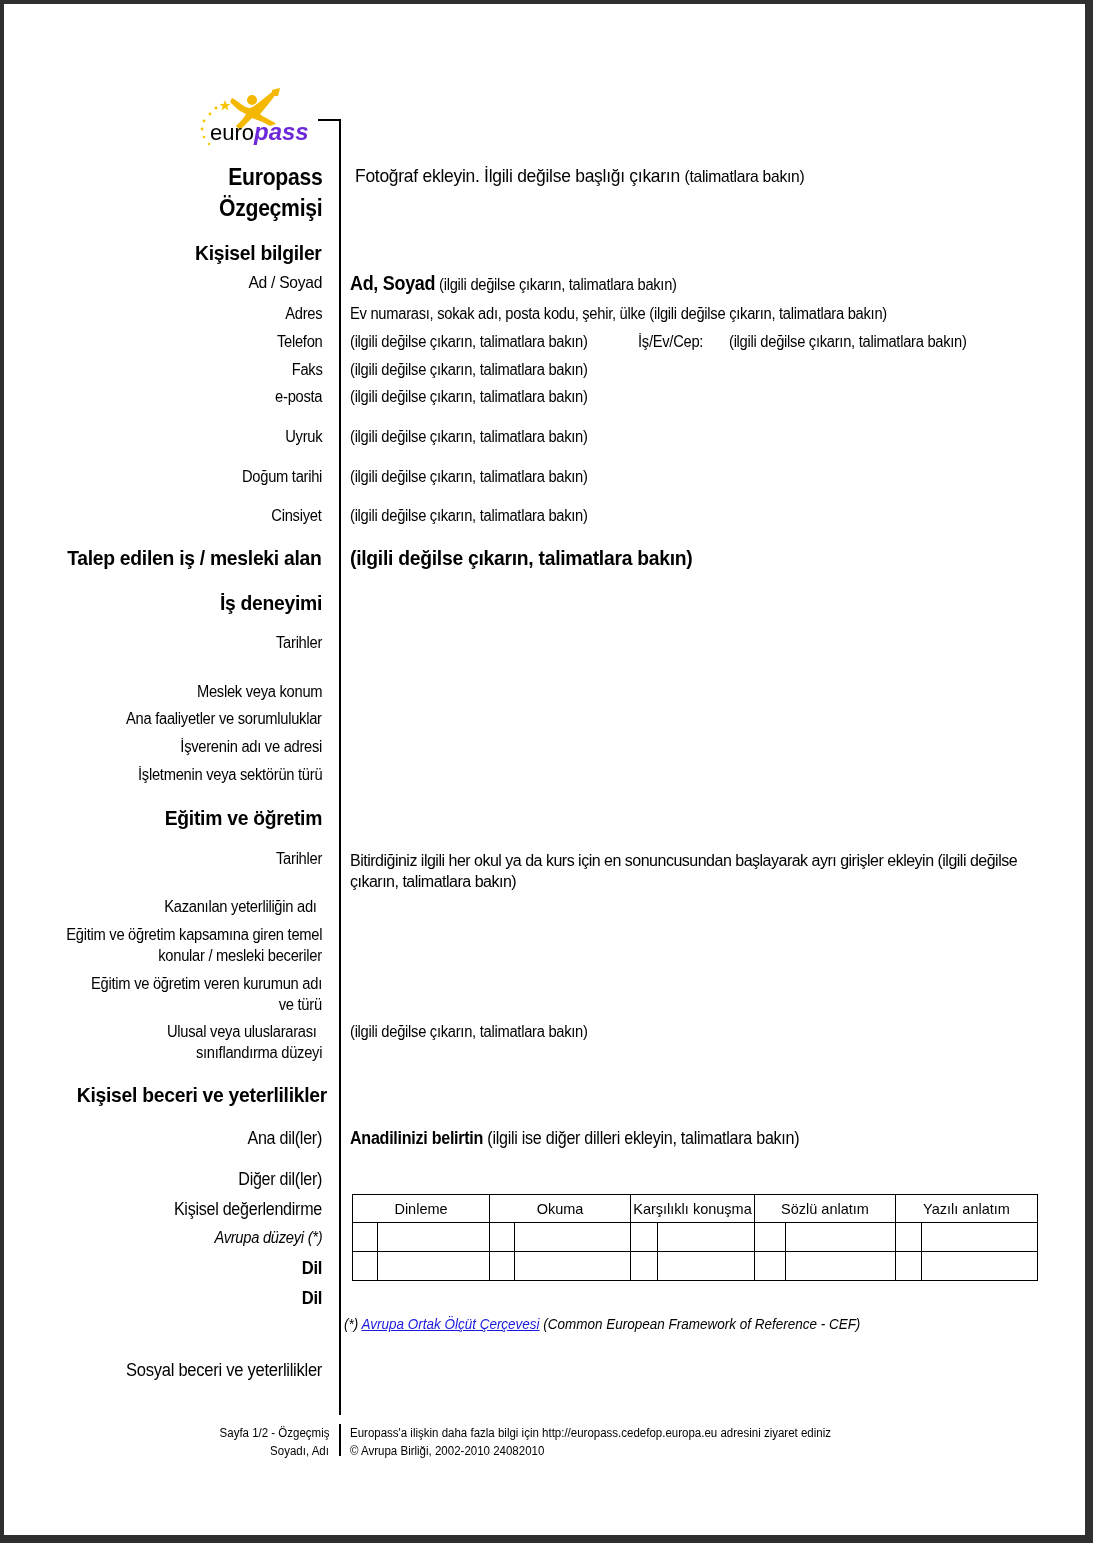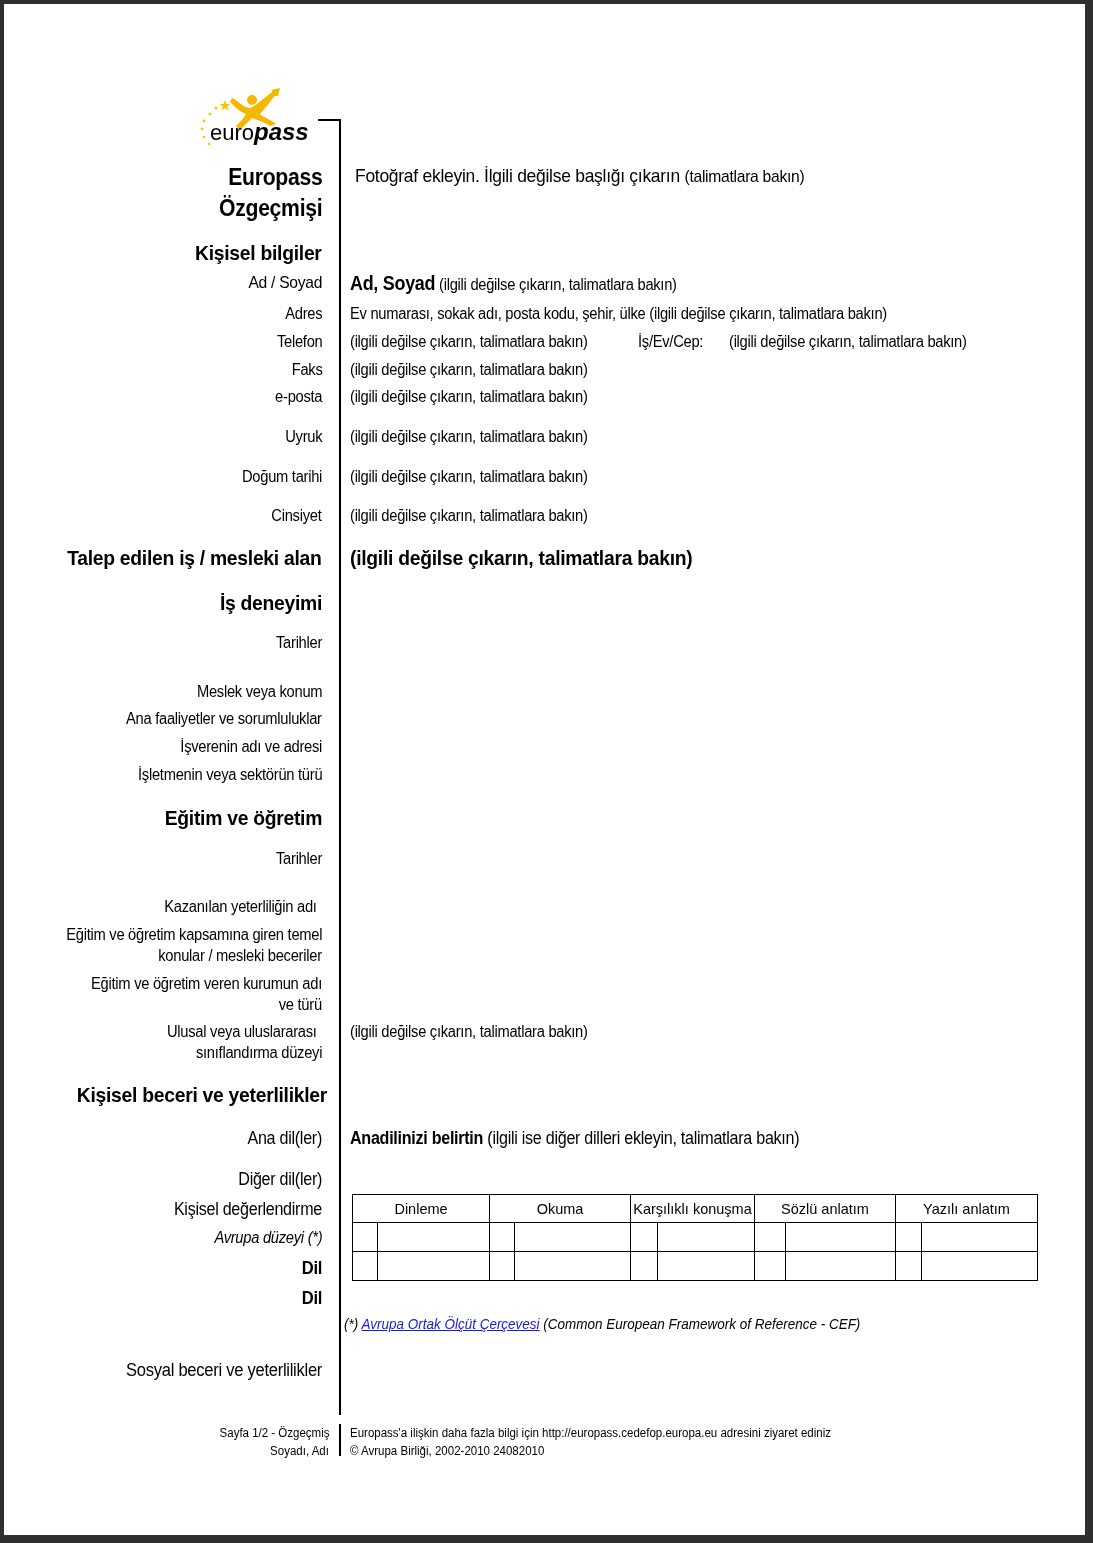--- a/index.html
+++ b/index.html
@@ -43,21 +43,21 @@
           <circle cx="12" cy="51" r="1.3"></circle>
           <circle cx="17" cy="58" r="1.3"></circle>
         <polygon points="33,14 34.5,18 38.5,18 35.3,20.5 36.5,24.5 33,22 29.5,24.5 30.7,20.5 27.5,18 31.5,18"></polygon>
       </g>
       <path d="M40 12 C48 16 52 22 58 22 C64 20 72 12 80 6 L84 8 C78 16 72 24 68 28 C72 32 80 34 84 38 L78 40 C72 36 66 34 60 32 C56 36 52 40 48 44 L44 40 C48 36 52 32 54 28 C48 26 42 20 38 16 Z" fill="#f5b800"></path>
       <circle cx="60" cy="14" r="5" fill="#f5b800"></circle>
       <polygon points="80,4 88,2 86,10 80,10" fill="#f5b800"></polygon>
 
     </svg>
     <span class="abs" style="left:18px; top:34px; font-size:22px; color:#000000;">euro</span>
-    <span class="abs" style="left:62px; top:32px; font-size:24px; font-weight:bold; font-style:italic; color:#000000;">pass</span>
+    <span class="abs" style="left:62px; top:32px; font-size:24px; font-weight:bold; font-style:italic; color:#6d28d9;">pass</span>
   </div>
 
   <div class="hline" style="left:314px; top:115px; width:22px;"></div>
   <div class="vline" style="top:115px; height:1296px;"></div>
 
   <div class="lbl head" style="top:160px; font-size:23px; font-weight:bold;">Europass</div>
   <div class="lbl head" style="top:191px; font-size:23px; font-weight:bold;">Özgeçmişi</div>
   <div class="val" style="left:351px; top:161px; font-size:19px;">
     <span>Fotoğraf ekleyin. İlgili değilse başlığı çıkarın</span>
     <span style="font-size:17px;">(talimatlara bakın)</span>
@@ -99,20 +99,21 @@
 
   <div class="lbl head" style="top:587px;">İş deneyimi</div>
   <div class="lbl" style="top:630px;">Tarihler</div>
   <div class="lbl" style="top:679px;">Meslek veya konum</div>
   <div class="lbl" style="top:706px;">Ana faaliyetler ve sorumluluklar</div>
   <div class="lbl" style="top:734px;">İşverenin adı ve adresi</div>
   <div class="lbl" style="top:762px;">İşletmenin veya sektörün türü</div>
 
   <div class="lbl head" style="top:802px;">Eğitim ve öğretim</div>
   <div class="lbl" style="top:846px;">Tarihler</div>
+  <div class="val wrap" style="top:846px; width:690px;">Bitirdiğiniz ilgili her okul ya da kurs için en sonuncusundan başlayarak ayrı girişler ekleyin (ilgili değilse çıkarın, talimatlara bakın)</div>
   <div class="lbl" style="top:894px; right:768px;">Kazanılan yeterliliğin adı</div>
   <div class="lbl" style="top:922px;">Eğitim ve öğretim kapsamına giren temel</div>
   <div class="lbl" style="top:943px;">konular / mesleki beceriler</div>
   <div class="lbl" style="top:971px;">Eğitim ve öğretim veren kurumun adı</div>
   <div class="lbl" style="top:992px;">ve türü</div>
   <div class="lbl" style="top:1019px; right:768px;">Ulusal veya uluslararası</div>
   <div class="lbl" style="top:1040px;">sınıflandırma düzeyi</div>
   <div class="val" style="top:1019px;">(ilgili değilse çıkarın, talimatlara bakın)</div>
 
   <div class="lbl head" style="top:1079px; right:758px;">Kişisel beceri ve yeterlilikler</div>

